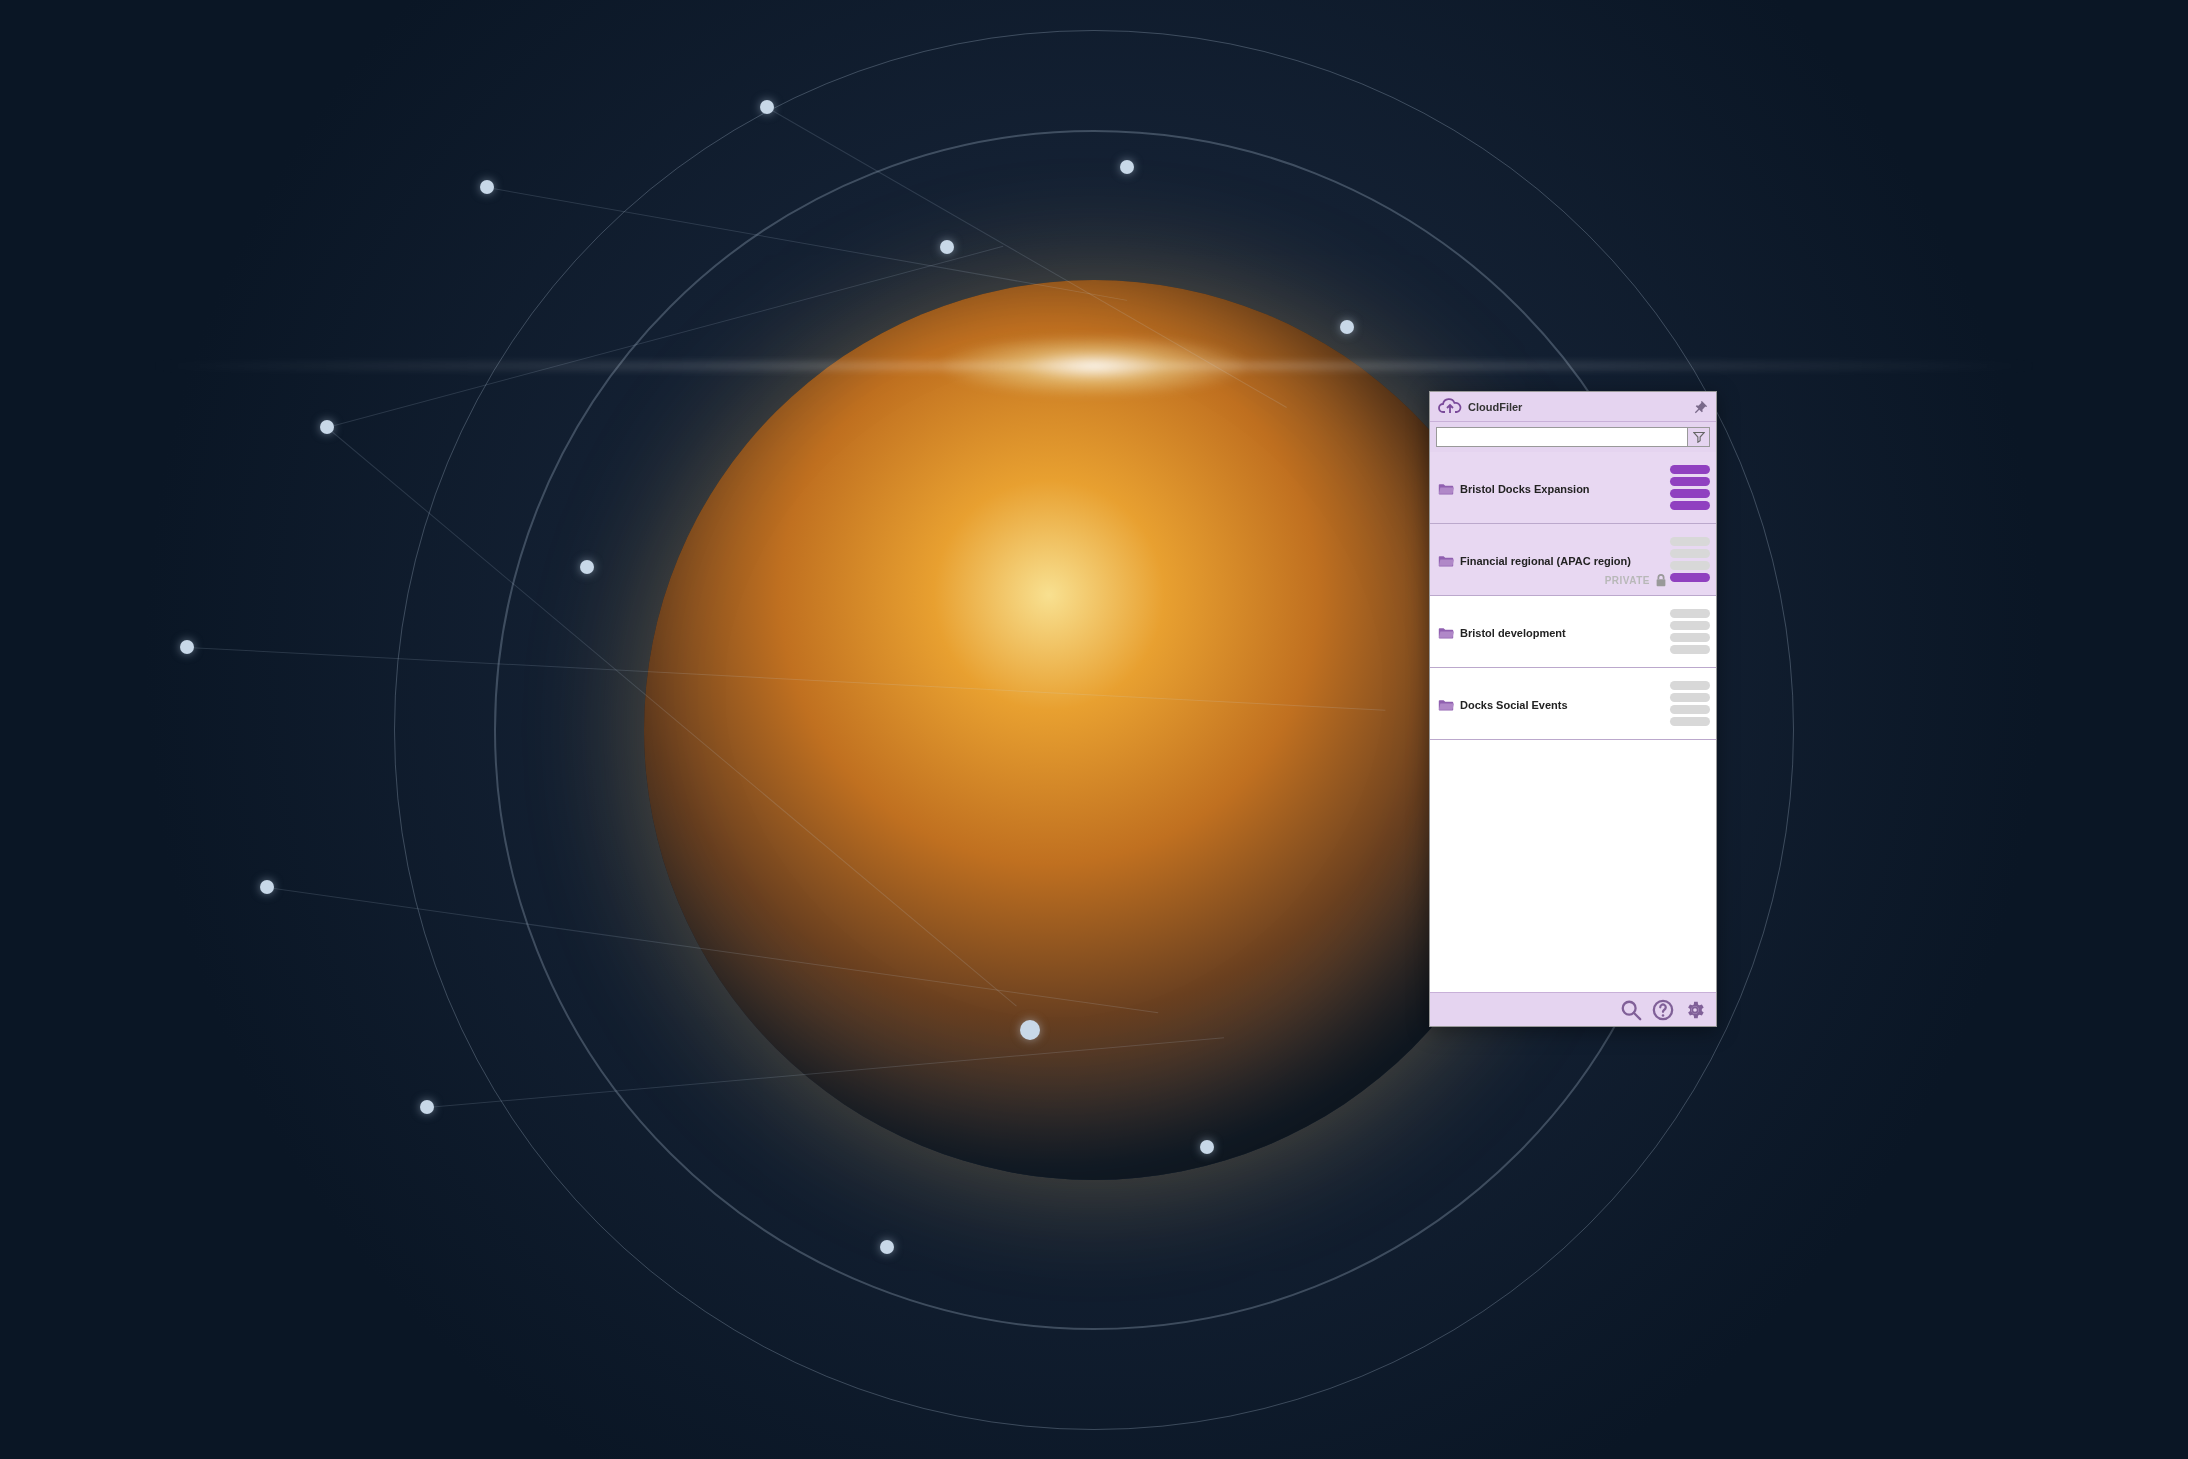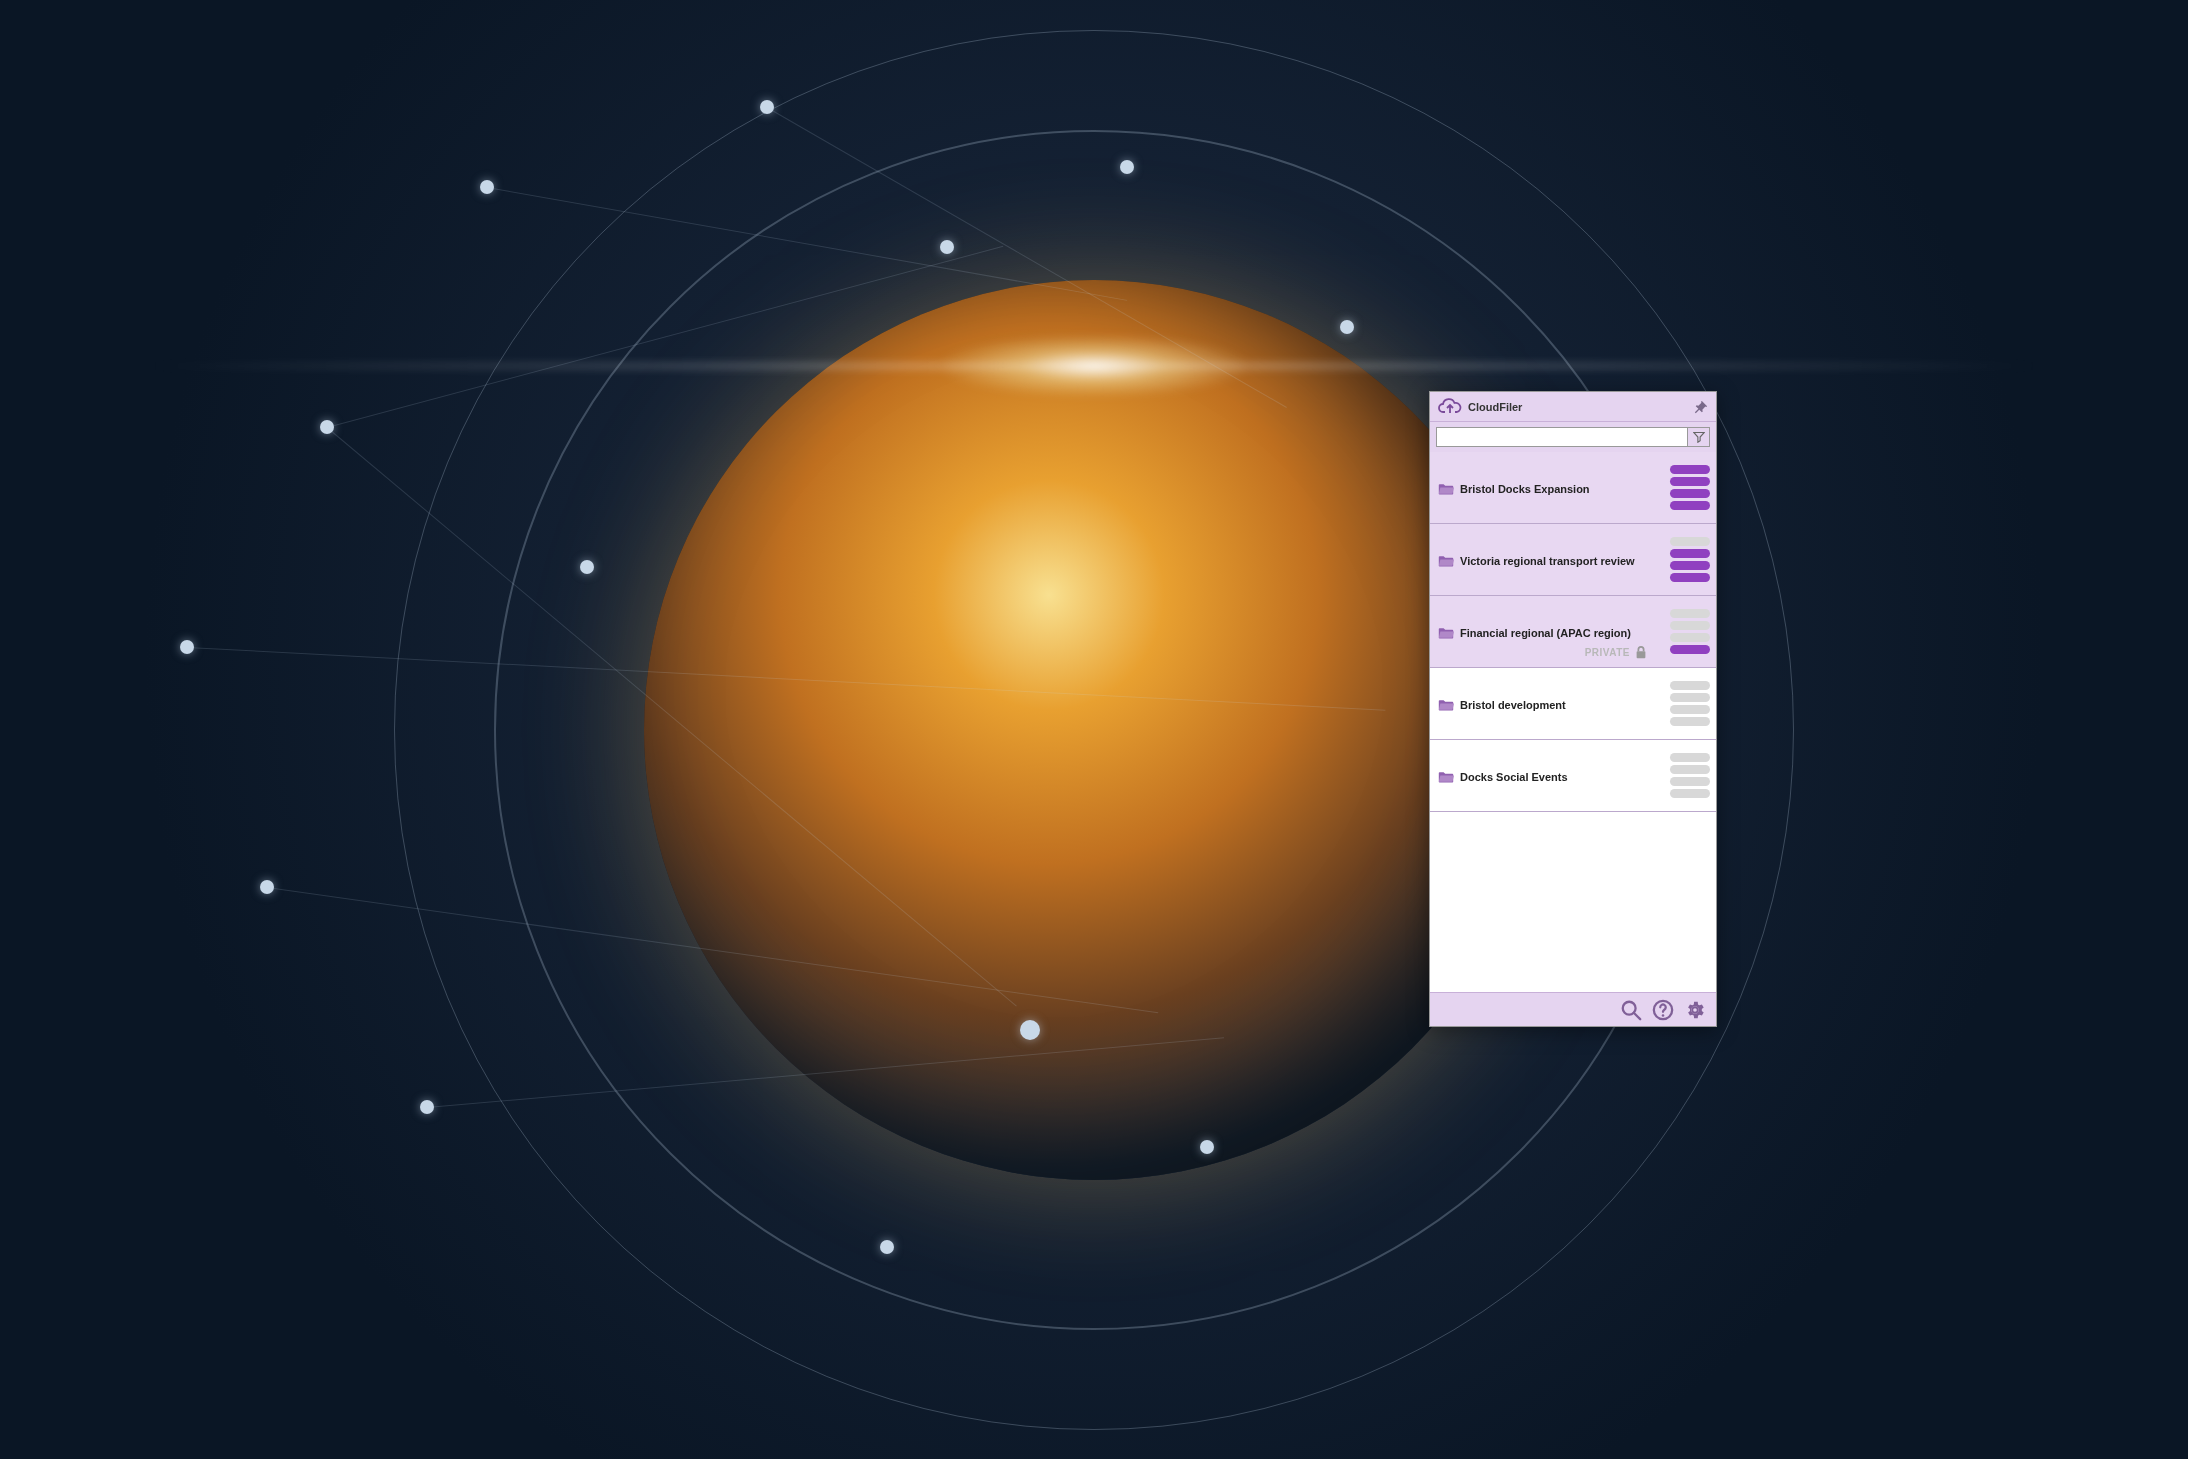--- a/index.html
+++ b/index.html
@@ -166,21 +166,21 @@
       flex-shrink: 0;
     }
     .bar {
       height: 9px;
       border-radius: 5px;
       background: #d8d8d8;
     }
     .bar.filled { background: #9040c0; }
     .private-tag {
       position: absolute;
-      right: 68px;
+      right: 48px;
       bottom: 8px;
       display: flex;
       align-items: center;
       gap: 4px;
       font-size: 10px;
       font-weight: bold;
       color: #b8b8b8;
       letter-spacing: 0.5px;
     }
     .lock-icon {
@@ -271,34 +271,20 @@
           <div class="bar filled"></div>
           <div class="bar filled"></div>
         </div>
 
   </div>
       <div class="item selected">
     <svg class="folder-icon" viewBox="0 0 20 16">
   <path fill="#9060b0" d="M1 3 a1 1 0 0 1 1-1 h5 l2 2 h9 a1 1 0 0 1 1 1 v9 a1 1 0 0 1-1 1 H2 a1 1 0 0 1-1-1 z"></path>
   <path fill="#b088c8" d="M1 14 L3 6 h17 l-2 8 z"></path>
 </svg>
-    <span class="item-label">Victoria regional transport review</span>
-    <div class="bars">
-          <div class="bar"></div>
-          <div class="bar filled"></div>
-          <div class="bar filled"></div>
-          <div class="bar filled"></div>
-        </div>
-
-  </div>
-      <div class="item selected">
-    <svg class="folder-icon" viewBox="0 0 20 16">
-  <path fill="#9060b0" d="M1 3 a1 1 0 0 1 1-1 h5 l2 2 h9 a1 1 0 0 1 1 1 v9 a1 1 0 0 1-1 1 H2 a1 1 0 0 1-1-1 z"></path>
-  <path fill="#b088c8" d="M1 14 L3 6 h17 l-2 8 z"></path>
-</svg>
     <span class="item-label">Financial regional (APAC region)</span>
     <div class="bars">
           <div class="bar"></div>
           <div class="bar"></div>
           <div class="bar"></div>
           <div class="bar filled"></div>
         </div>
     <div class="private-tag">
           <span>PRIVATE</span>
           <svg class="lock-icon" viewBox="0 0 16 16">

